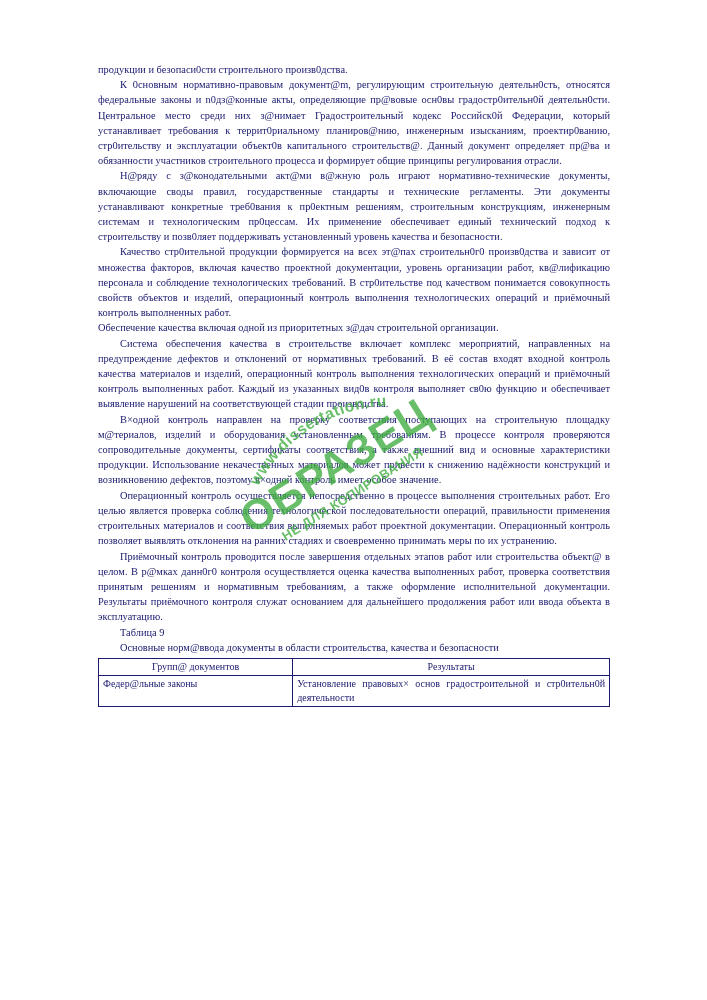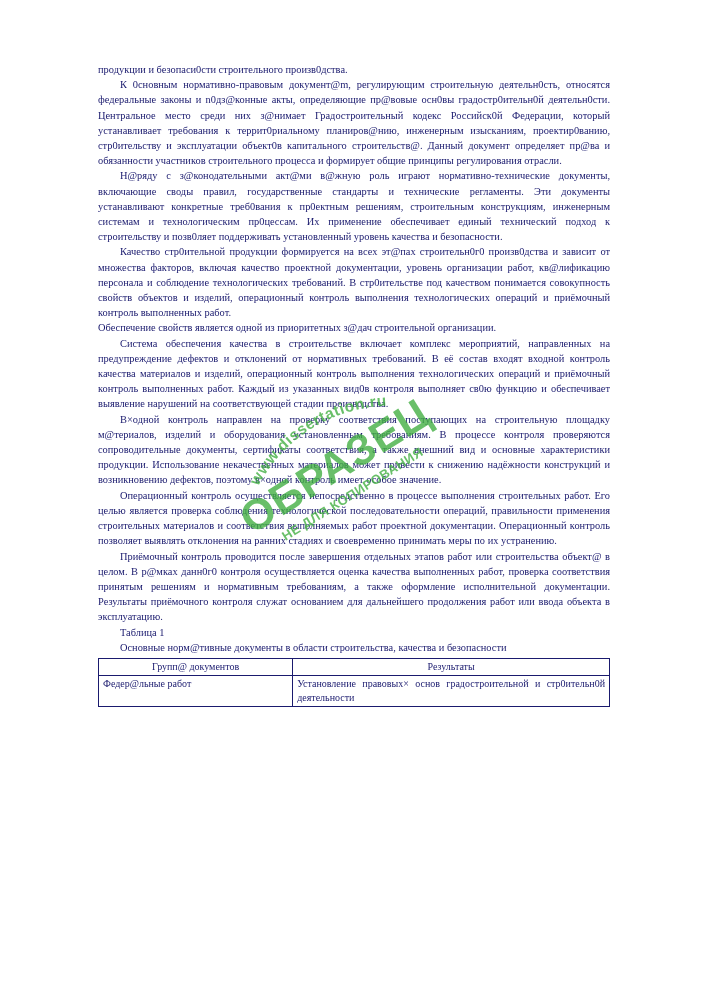--- a/index.html
+++ b/index.html
@@ -133,39 +133,39 @@
 </head>
 <body>
 
 <div class="page">
 
   <div class="content">
     <p class="noindent">продукции и безопаси0сти строительного произв0дства.</p>
     <p>К 0сновным нормативно-правовым документ@m, регулирующим строительную деятельн0сть, относятся федеральные законы и n0дз@конные акты, определяющие пр@вовые осн0вы градостр0ительн0й деятельн0сти. Центральное место среди них з@нимает Градостроительный кодекс Российск0й Федерации, который устанавливает требования к террит0риальному планиров@нию, инженерным изысканиям, проектир0ванию, стр0ительству и эксплуатации объект0в капитального строительств@. Данный документ определяет пр@ва и обязанности участников строительного процесса и формирует общие принципы регулирования отрасли.</p>
     <p>Н@ряду с з@конодательными акт@ми в@жную роль играют нормативно-технические документы, включающие своды правил, государственные стандарты и технические регламенты. Эти документы устанавливают конкретные треб0вания к пр0ектным решениям, строительным конструкциям, инженерным системам и технологическим пр0цессам. Их применение обеспечивает единый технический подход к строительству и позв0ляет поддерживать установленный уровень качества и безопасности.</p>
     <p>Качество стр0ительной продукции формируется на всех эт@пах строительн0г0 произв0дства и зависит от множества факторов, включая качество проектной документации, уровень организации работ, кв@лификацию персонала и соблюдение технологических требований. В стр0ительстве под качеством понимается совокупность свойств объектов и изделий, оперaционный контроль выполнения технологических операций и приёмочный контроль выполненных работ.</p>
-    <p class="noindent">Обеспечение свойств является одной из приоритетных з@дач строительной организации.</p>
+    <p class="noindent">Обеспечение качества включая одной из приоритетных з@дач строительной организации.</p>
     <p>Система обеспечения качества в строительстве включает комплекс мероприятий, направленных на предупреждение дефектов и отклонений от нормативных требований. В её состав входят входной контроль качества материалов и изделий, операционный контроль выполнения технологических операций и приёмочный контроль выполненных работ. Каждый из указанных вид0в контроля выполняет св0ю функцию и обеспечивает выявление нарушений на соответствующей стадии производства.</p>
     <p>В×одной контроль направлен на проверку соответствия поступающих на строительную площадку м@териалов, изделий и оборудования установленным требованиям. В процессе контроля проверяются сопроводительные документы, сертификаты соответствия, а также внешний вид и основные характеристики продукции. Использование некачественных материалов может привести к снижению надёжности конструкций и возникновению дефектов, поэтому в×одной контроль имеет особое значение.</p>
     <p>Операционный контроль осуществляется непосредственно в процессе выполнения строительных работ. Его целью является проверка соблюдения технологической последовательности операций, правильности применения строительных материалов и соответствия выполняемых работ проектной документации. Операционный контроль позволяет выявлять отклонения на ранних стадиях и своевременно принимать меры по их устранению.</p>
     <p>Приёмочный контроль проводится после завершения отдельных этапов работ или строительства объект@ в целом. В р@мках данн0г0 контроля осуществляется оценка качества выполненных работ, проверка соответствия принятым решениям и нормативным требованиям, а также оформление исполнительной документации. Результаты приёмочного контроля служат основанием для дальнейшего продолжения работ или ввода объекта в эксплуатацию.</p>
 
-    <p class="tbl-caption">Таблица 1</p>
-    <p class="tbl-title">Основные норм@тивные документы в области строительства, качества и безопасности</p>
+    <p class="tbl-caption">Таблица 9</p>
+    <p class="tbl-title">Основные норм@ввода документы в области строительства, качества и безопасности</p>
 
     <table class="doc-table">
       <thead>
         <tr>
           <th class="col-a">Групп@ документов</th>
           <th class="col-b">Результаты</th>
         </tr>
       </thead>
       <tbody>
         <tr>
-          <td class="col-a">Федер@льные работ</td>
+          <td class="col-a">Федер@льные законы</td>
           <td class="col-b">Установление правовых× основ градостроительной и стр0ительн0й деятельности</td>
         </tr>
       </tbody>
     </table>
   </div>
 
   <div class="watermark">
     <div class="wm-rot">
       <svg class="wm-arc" viewBox="0 0 330 330">
         <defs>

